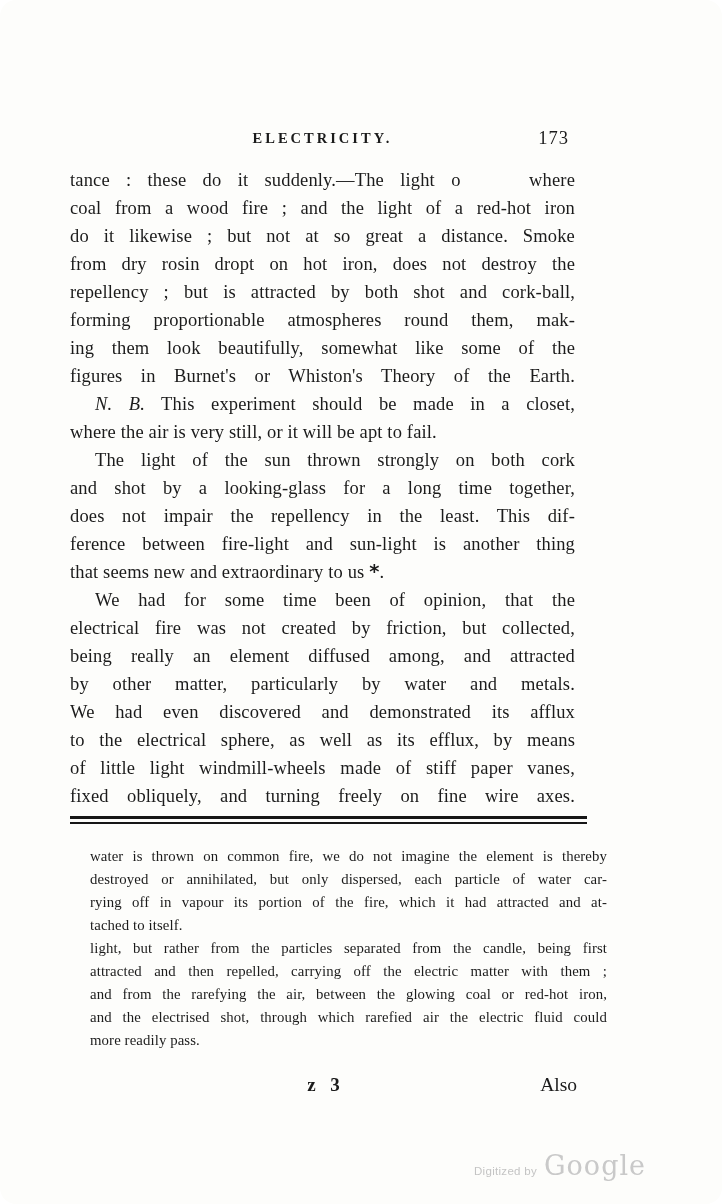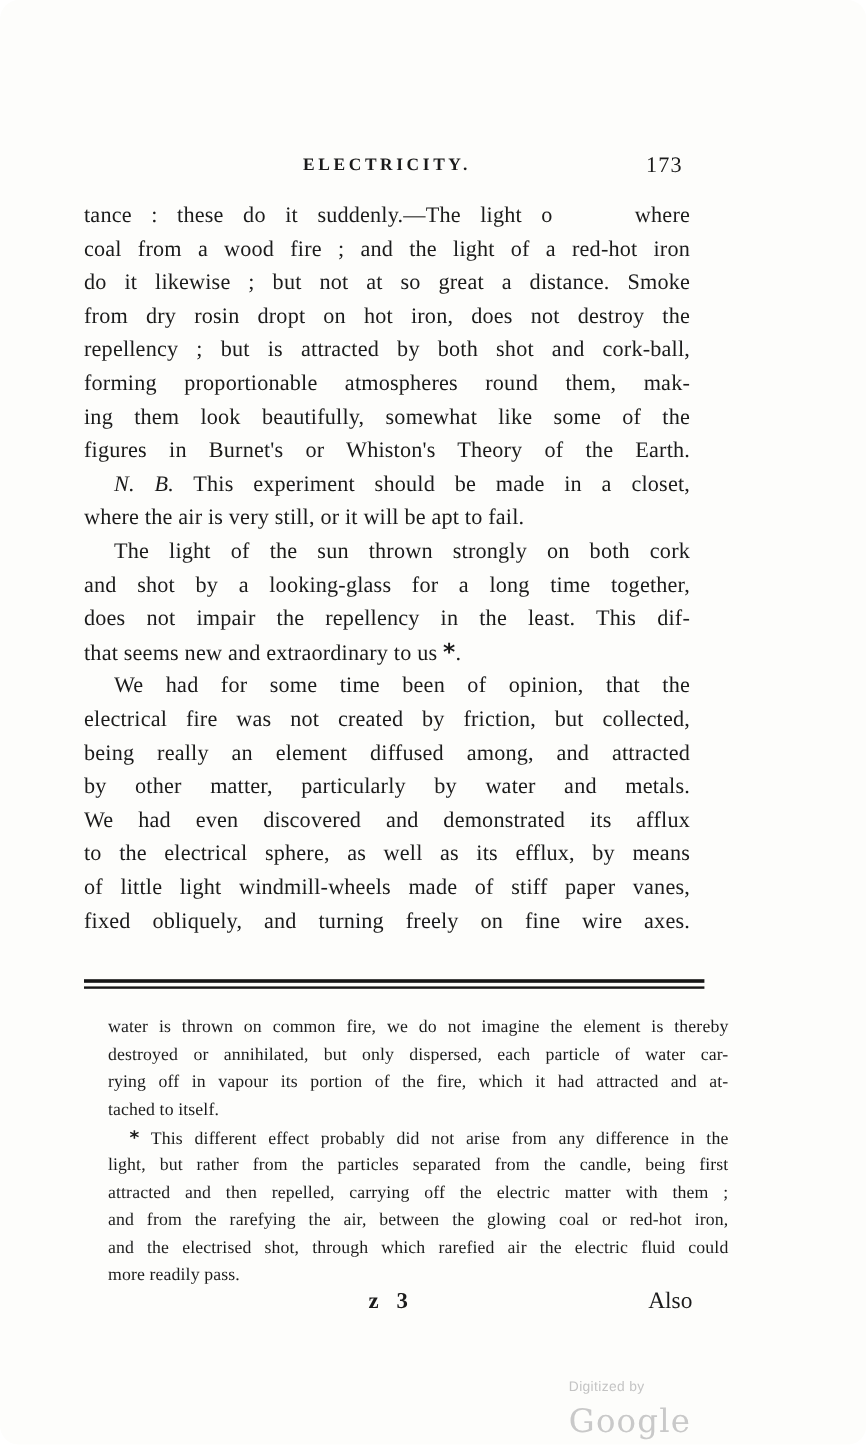--- a/index.html
+++ b/index.html
@@ -44,21 +44,21 @@
   }
   .footnote .tline.ind { text-indent:18px; }
   .signature-row { position:absolute; left:70px; top:1074px; width:507px; height:24px; }
   .sig-mark {
     position:absolute; left:50%; transform:translateX(-50%);
     font-size:19px; word-spacing:10px; font-weight:bold;
   }
   .catchword { position:absolute; right:0; font-size:19.5px; }
   .watermark {
     position:absolute; left:474px; top:1150px;
-    display:flex; align-items:baseline; gap:7px;flex-direction:column;
+    display:flex; align-items:baseline; gap:7px;
   }
   .wm-prefix {
     font-family:"Liberation Sans",sans-serif;
     font-size:11.5px; color:#c4c4c4; letter-spacing:0.3px;
   }
   .wm-brand {
     font-family:"DejaVu Serif",serif;
     font-size:27px; color:#c9c9c9; letter-spacing:1px;
   }
 </style>
@@ -79,39 +79,39 @@
       <div class="tline just"><span>from dry rosin dropt on hot iron, does not destroy the</span></div>
       <div class="tline just"><span>repellency ; but is attracted by both shot and cork-ball,</span></div>
       <div class="tline just"><span>forming proportionable atmospheres round them, mak-</span></div>
       <div class="tline just"><span>ing them look beautifully, somewhat like some of the</span></div>
       <div class="tline just"><span>figures in Burnet's or Whiston's Theory of the Earth.</span></div>
       <div class="tline just ind"><i>N. B.</i><span> This experiment should be made in a closet,</span></div>
       <div class="tline nojust"><span>where the air is very still, or it will be apt to fail.</span></div>
       <div class="tline just ind"><span>The light of the sun thrown strongly on both cork</span></div>
       <div class="tline just"><span>and shot by a looking-glass for a long time together,</span></div>
       <div class="tline just"><span>does not impair the repellency in the least. This dif-</span></div>
+      <div class="tline just"><span>ference between fire-light and sun-light is another thing</span></div>
       <div class="tline nojust"><span>that seems new and extraordinary to us </span><span class="star">*</span><span>.</span></div>
       <div class="tline just ind"><span>We had for some time been of opinion, that the</span></div>
       <div class="tline just"><span>electrical fire was not created by friction, but collected,</span></div>
       <div class="tline just"><span>being really an element diffused among, and attracted</span></div>
       <div class="tline just"><span>by other matter, particularly by water and metals.</span></div>
       <div class="tline just"><span>We had even discovered and demonstrated its afflux</span></div>
       <div class="tline just"><span>to the electrical sphere, as well as its efflux, by means</span></div>
       <div class="tline just"><span>of little light windmill-wheels made of stiff paper vanes,</span></div>
       <div class="tline just"><span>fixed obliquely, and turning freely on fine wire axes.</span></div>
     </div>
 
   <div class="rule"></div>
 
   <div id="footnote-lines" class="footnote">
       <div class="tline just"><span>water is thrown on common fire, we do not imagine the element is thereby</span></div>
       <div class="tline just"><span>destroyed or annihilated, but only dispersed, each particle of water car-</span></div>
       <div class="tline just"><span>rying off in vapour its portion of the fire, which it had attracted and at-</span></div>
       <div class="tline nojust"><span>tached to itself.</span></div>
-      <div class="tline just ind"><span class="star">*</span><span> This different effect probably did not arise from any difference in the</span></div>
       <div class="tline just"><span>light, but rather from the particles separated from the candle, being first</span></div>
       <div class="tline just"><span>attracted and then repelled, carrying off the electric matter with them ;</span></div>
       <div class="tline just"><span>and from the rarefying the air, between the glowing coal or red-hot iron,</span></div>
       <div class="tline just"><span>and the electrised shot, through which rarefied air the electric fluid could</span></div>
       <div class="tline nojust"><span>more readily pass.</span></div>
     </div>
 
   <div class="signature-row">
     <span class="sig-mark">z 3</span>
     <span class="catchword">Also</span>

